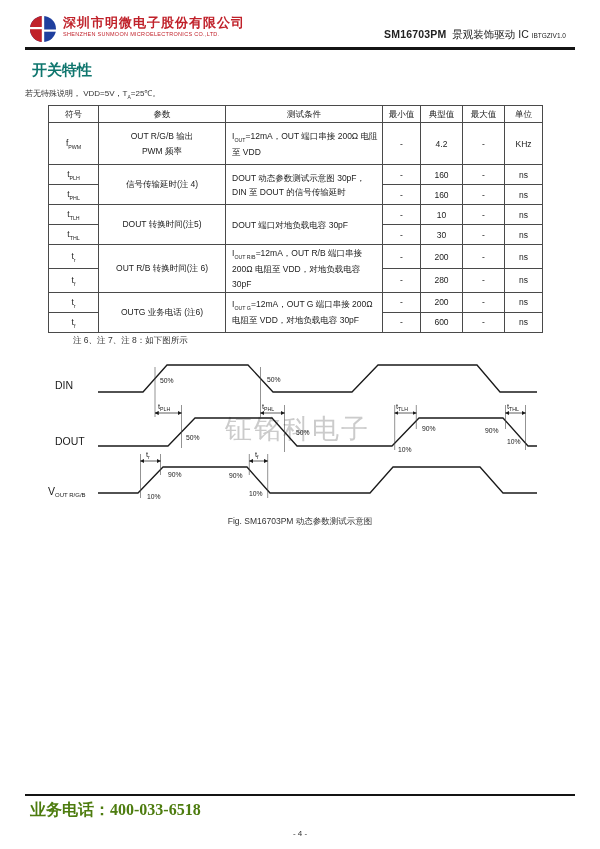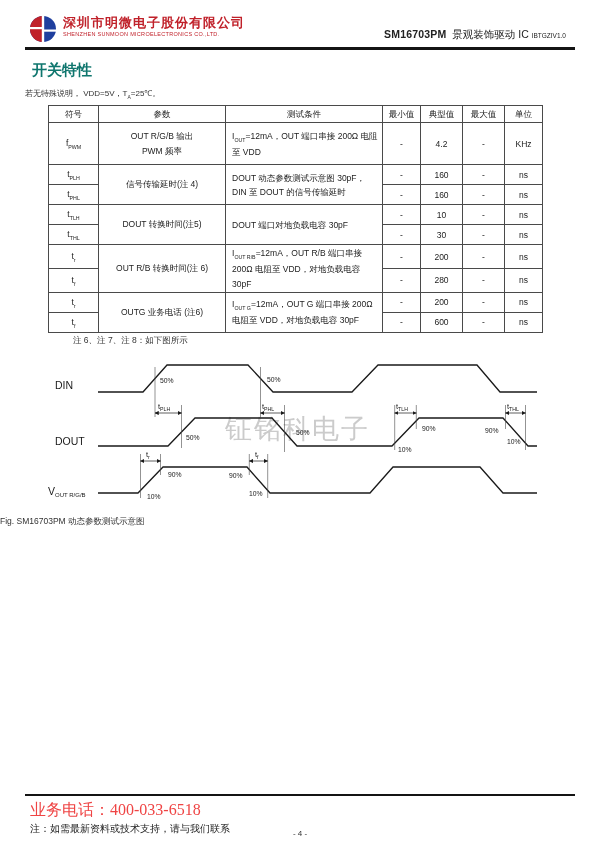--- a/index.html
+++ b/index.html
@@ -31,27 +31,27 @@
   thead tr { height:17px; }
   tr.rl { height:42px; }
   tr.rs { height:20px; }
   td.cond { text-align:left; padding-left:6px; padding-right:4px; }
   td.param { line-height:1.8; }
 
   .note2 { position:absolute; left:25px; top:335px; font-size:8.5px; color:#333;margin-left:48px; }
 
   
   .diagram { position:absolute; left:30px; top:355px; width:540px; height:165px; }
-  .caption { position:absolute; left:0; top:516px; width:600px; text-align:left;
+  .caption { position:absolute; left:0; top:516px; width:600px; text-align:center;
              font-size:8.5px; color:#333; }
 
   
   .rule-bot { position:absolute; left:25px; right:25px; top:794px; height:2px; background:#141414; }
-  .phone { position:absolute; left:30px; top:800px; font-size:16px; font-weight:normal;
-           font-family:"Liberation Serif",serif; color:#ef4444; }
+  .phone { position:absolute; left:30px; top:800px; font-size:16px; font-weight:bold;
+           font-family:"Liberation Serif",serif; color:#4d7c0f; }
   .f-note { position:absolute; left:30px; top:822px; font-size:10px;
             font-family:"Liberation Serif",serif; color:#222; }
   .page-num { position:absolute; left:0; top:829px; width:600px; text-align:center;
               font-size:8px; color:#333; }
 
   
   .sig { font-size:10.5px; fill:#1a1a1a; }
   .sigsub { font-size:6px; }
   .pct { font-size:6.8px; fill:#1a1a1a; }
   .tl { font-size:7.5px; fill:#1a1a1a; }
@@ -245,16 +245,15 @@
     <text class="tl" x="116" y="102"><tspan>t</tspan><tspan class="tlsub" dy="1.5">r</tspan></text>
     <text class="tl" x="225" y="102"><tspan>t</tspan><tspan class="tlsub" dy="1.5">f</tspan></text>
   </svg>
 
   <div class="caption">Fig. SM16703PM 动态参数测试示意图</div>
 
   <div class="rule-bot"></div>
   <div class="phone">
     <span>业务电话：</span><span>400-033-6518</span>
   </div>
-  <div class="f-note">注：如需最新资料或技术支持，请与我们联系</div>
   <div class="page-num">- 4 -</div>
 
 </div>
 
 </body></html>

